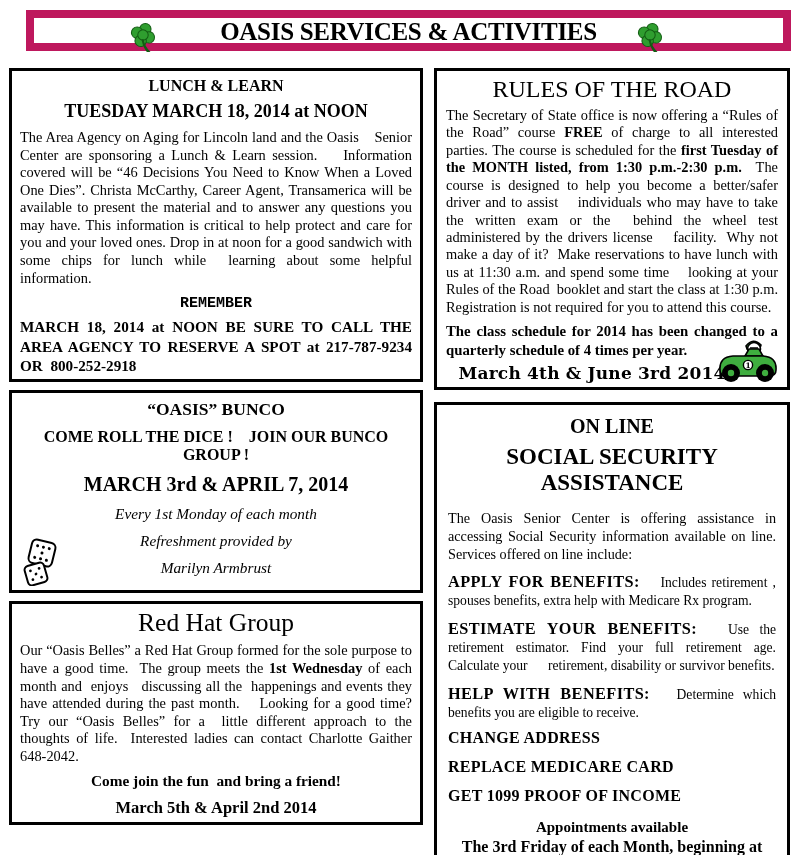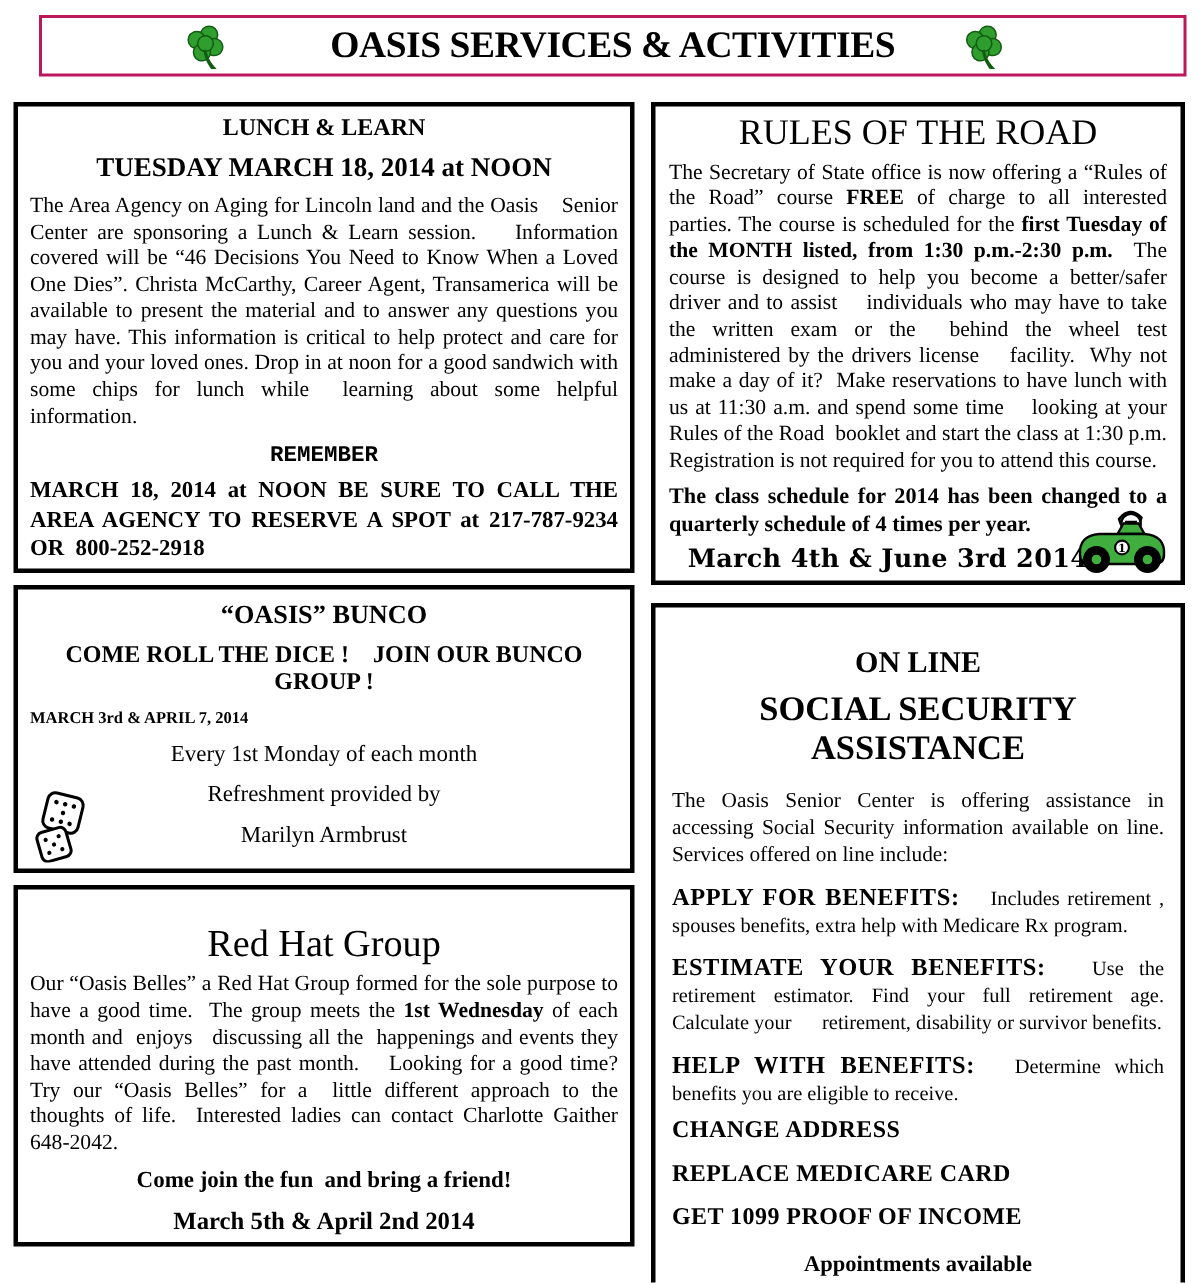--- a/index.html
+++ b/index.html
@@ -2,22 +2,22 @@
 <html style="--clover-green: #2f9e2f; --car-green: #3fae3f;"><head>
 <meta charset="utf-8">
 <style>
   html,body{margin:0;padding:0;background:#ffffff;}
   body{
     width:800px;height:855px;position:relative;overflow:hidden;
     font-family:"Liberation Serif","DejaVu Serif",serif;color:#000;
     -webkit-font-smoothing:antialiased;
   }
   .header-box{
-    margin:10px 9px 0 26px;height:41px;border:2px solid #be185d;
-    position:relative;display:flex;align-items:center;justify-content:center;
+    margin:10px 9px 0 26px;height:41px;border:8px solid #be185d;
+    position:relative;display:flex;align-items:flex-start;justify-content:center;
     box-sizing:border-box;background:#fff;
   }
   .header-box h1{
     margin:0;font-size:25px;font-weight:bold;letter-spacing:-0.3px;white-space:nowrap;
   }
   .clover{position:absolute;top:4px;line-height:0;}
   .clover-left{left:96px;}
   .clover-right{right:120px;}
   .clover-leaf{fill:var(--clover-green,#2f9e2f);stroke:#135c13;stroke-width:1;}
   .clover-stem{fill:#135c13;}
@@ -25,41 +25,41 @@
   .columns{display:flex;gap:11px;padding:0 9px;margin-top:17px;}
   .col-left{width:414px;flex:none;}
   .col-right{width:356px;flex:none;}
 
   .box{
     border:3px solid #000;background:#fff;box-sizing:border-box;
     margin-bottom:8px;position:relative;
   }
   .box-lunch{min-height:294px;padding:3px 8px 4px 8px;}
   .box-bunco{min-height:175px;padding:4px 8px;}
-  .box-redhat{min-height:189px;padding:19px 8px 4px 8px;}
+  .box-redhat{min-height:189px;padding:2px 8px 4px 8px;}
   .box-rules{min-height:316px;padding:3px 9px 4px 9px;margin-bottom:12px;}
   .box-ss{min-height:443px;padding:6px 11px;}
 
   .just{
     text-align:justify;white-space:pre-wrap;
     margin:4px 0;font-size:14.4px;line-height:1.22;
   }
   .b{font-weight:bold;}
 
   
   .lunch-title{margin:3px 0 0 0;font-size:16px;font-weight:bold;text-align:center;}
   .lunch-date{margin:6px 0 7px 0;font-size:18px;font-weight:bold;text-align:center;}
   .remember{margin:8px 0 5px 0;font-size:15px;font-weight:bold;text-align:center;font-family:Liberation Mono, monospace;}
   .cta{margin:2px 0 0 0;font-size:15.2px;font-weight:bold;text-align:justify;white-space:pre-wrap;line-height:1.28;}
 
   
   .bunco-title{margin:2px 0 8px 0;font-size:17.5px;font-weight:bold;text-align:center;}
   .bunco-tagline{margin:0 0 9px 0;font-size:16px;font-weight:bold;text-align:center;white-space:pre-wrap;}
-  .bunco-dates{margin:0 0 9px 0;font-size:11px;font-weight:bold;text-align:left;}
-  .bunco-line{margin:0 0 9px 0;font-size:15.3px;text-align:center;}
+  .bunco-dates{margin:0 0 9px 0;font-size:20px;font-weight:bold;text-align:center;}
+  .bunco-line{margin:0 0 9px 0;font-size:15.3px;text-align:center;font-style:italic;}
   .dice{position:absolute;left:10px;bottom:4px;line-height:0;}
   .die{fill:#ffffff;stroke:#000000;stroke-width:2;}
   .pip{fill:#000;}
 
   
   .redhat-title{margin:2px 0 4px 0;font-size:25.5px;font-weight:normal;text-align:center;}
   .redhat-invite{margin:7px 0 0 0;font-size:15.3px;font-weight:bold;text-align:center;white-space:pre-wrap;}
   .redhat-dates{margin:8px 0 0 0;font-size:16.5px;font-weight:bold;text-align:center;}
 
   
@@ -68,21 +68,21 @@
   .rules-sched{margin:6px 0 4px 0;font-size:14.8px;font-weight:bold;text-align:justify;white-space:pre-wrap;line-height:1.25;}
   .rules-dates{
     margin:2px 40px 0 0;font-size:17px;font-weight:bold;text-align:center;
     font-family:"DejaVu Serif",serif;letter-spacing:0.2px;
   }
   .car{position:absolute;right:6px;bottom:3px;line-height:0;}
   .car-body{fill:var(--car-green,#3fae3f);stroke:#000;stroke-width:1.6;}
   .car-outline{fill:none;stroke:#000;stroke-width:1.6;}
 
   
-  .ss-title1{margin:20px 0 6px 0;font-size:20px;font-weight:bold;text-align:center;}
+  .ss-title1{margin:4px 0 6px 0;font-size:20px;font-weight:bold;text-align:center;}
   .ss-title2{margin:0 0 14px 0;font-size:23px;font-weight:bold;text-align:center;}
   .ss-intro{margin:12px 0 8px 0;font-size:14.2px;line-height:1.25;}
   .ss-service{margin:0 0 8px 0;font-size:13.6px;line-height:1.3;text-align:justify;white-space:pre-wrap;}
   .ss-term{font-weight:bold;font-size:16.3px;letter-spacing:0.4px;}
   .ss-simple{margin:2px 0 11px 0;font-size:16px;font-weight:bold;letter-spacing:0.3px;}
   .ss-appt-label{margin:14px 0 2px 0;font-size:15px;font-weight:bold;text-align:center;}
   .ss-appt-detail{margin:2px 0 0 0;font-size:16px;font-weight:bold;text-align:center;}
 </style>
 </head>
 <body>

